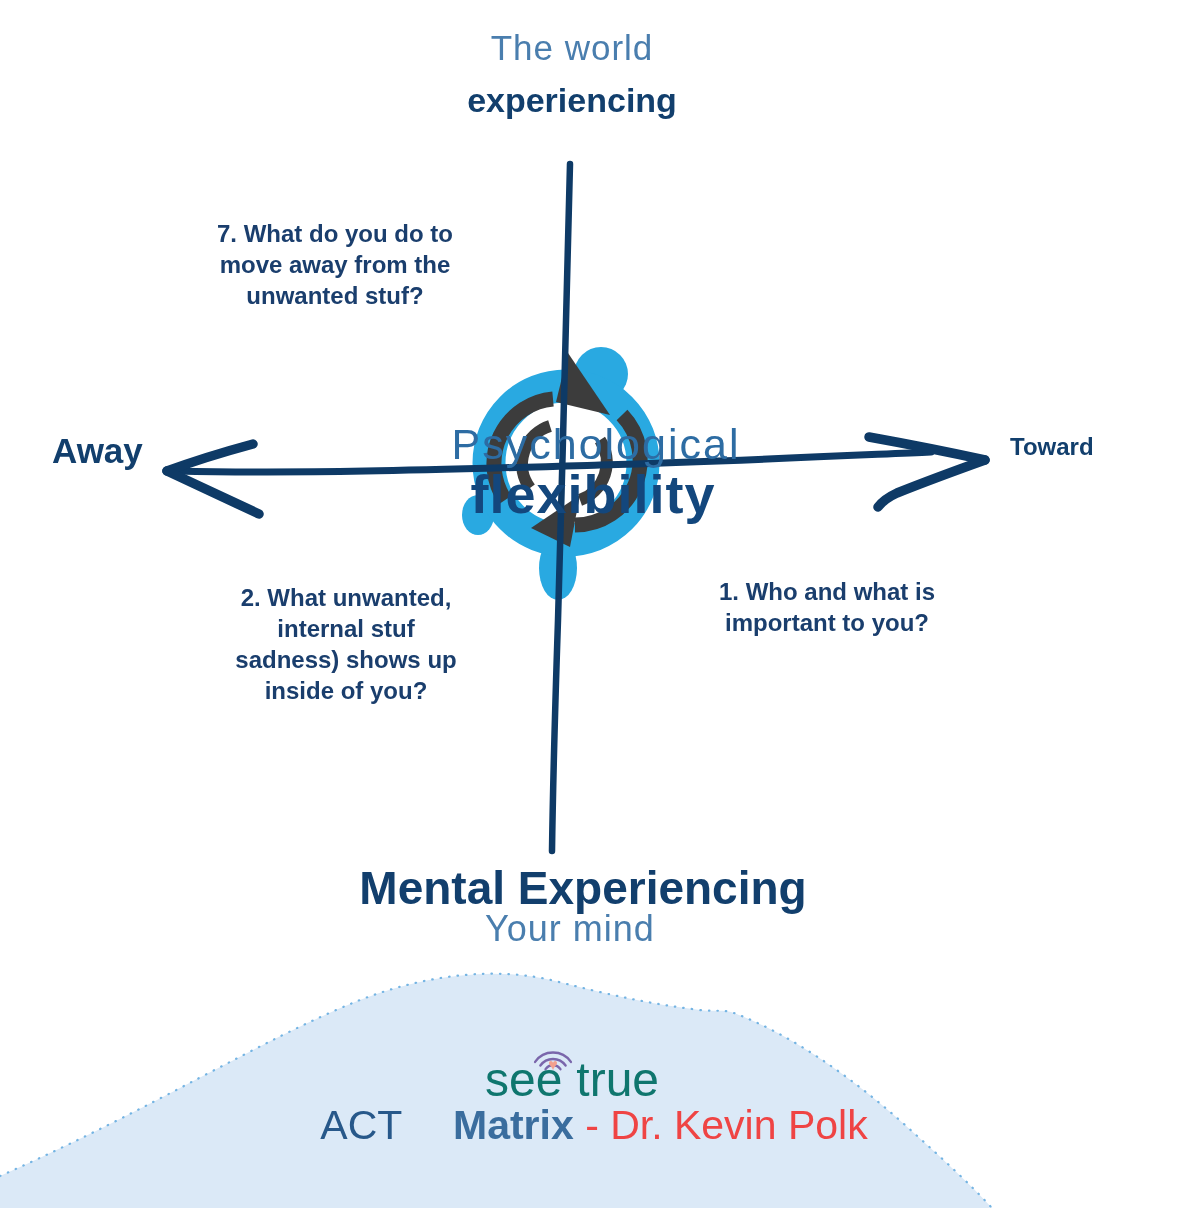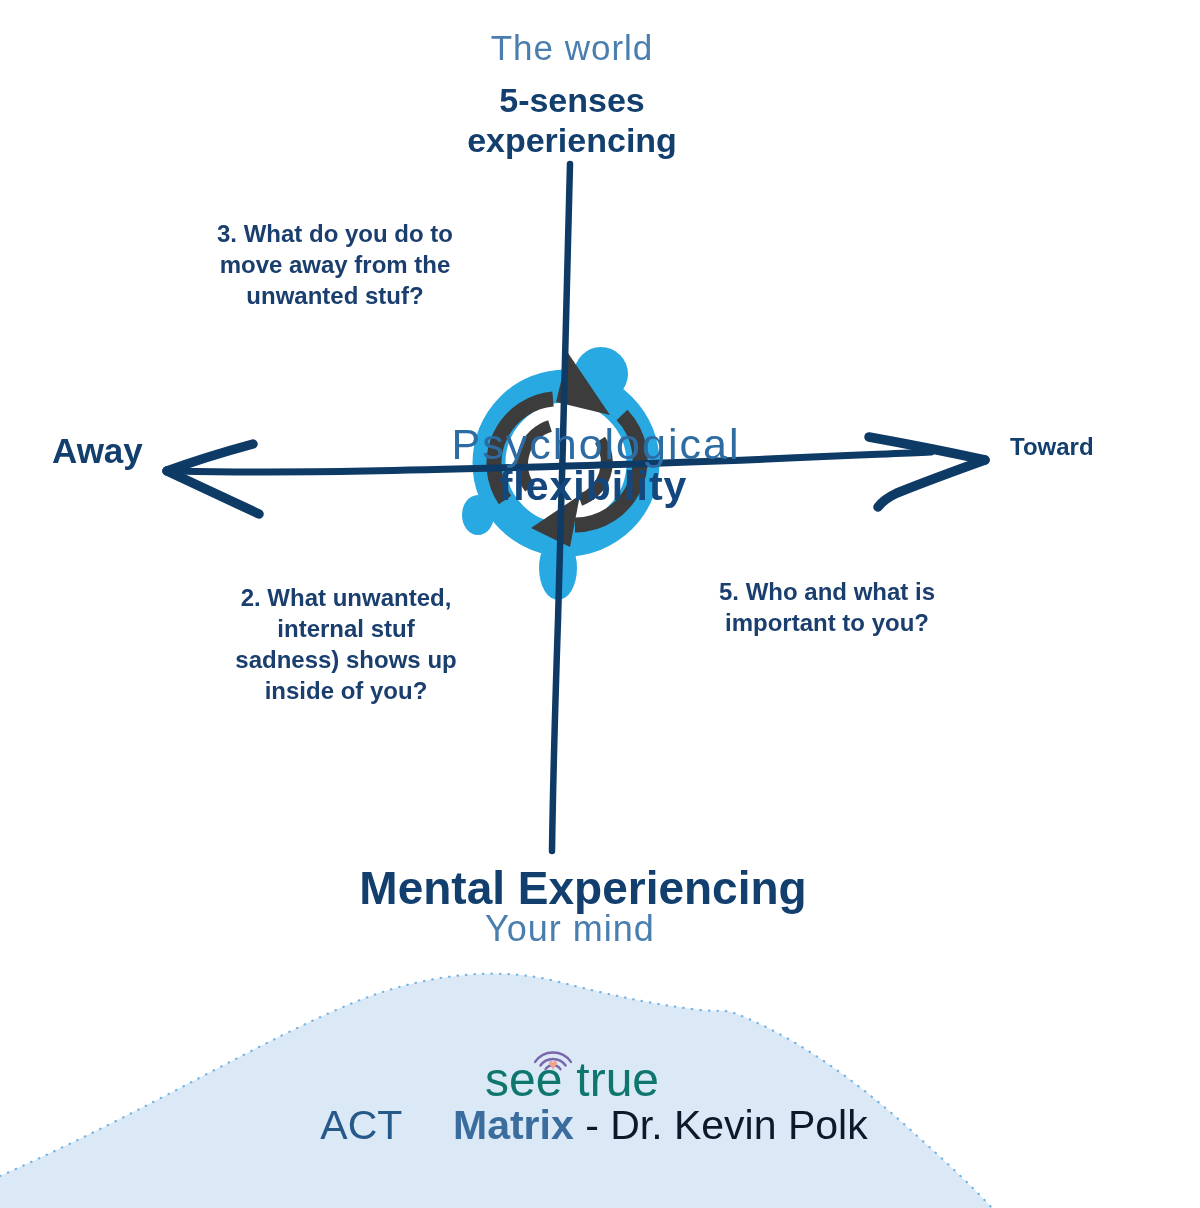--- a/index.html
+++ b/index.html
@@ -16,30 +16,30 @@
   .q .ln{display:block;}
   .top-light{font-size:35px;top:28px;left:572px;}
   .top-bold{font-size:34px;line-height:40px;top:80px;left:572px;}
   .q3{top:218px;left:335px;}
   .q4{top:218px;left:845px;}
   .q2{top:567px;left:346px;margin-top:15px;}
   .q1{top:576px;left:827px;}
   .away{font-size:35px;top:431px;left:52px;}
   .toward{font-size:24px;top:433px;left:1010px;}
   .center-light{font-size:43px;font-weight:300;color:#2d6ca3;top:420px;left:596px;letter-spacing:2px;}
-  .center-bold{font-size:41px;font-weight:700;color:#13477d;top:463px;left:593px;letter-spacing:1px;}
+  .center-bold{font-size:54px;font-weight:700;color:#13477d;top:463px;left:593px;letter-spacing:1px;}
   .mental{font-size:46px;top:861px;left:583px;}
   .mind{font-size:36px;top:908px;left:570px;}
   .seetrue{font-size:48px;color:#0f766e;top:1052px;left:572px;font-weight:400;}
   .seetrue .gap{display:inline-block;width:14px;}
   .heart{font-size:16px;color:#f2a08e;top:1056px;left:553px;transform:translateX(-50%);}
   .credit{font-size:41px;top:1102px;left:594px;}
   .credit .p1{color:#27588a;font-weight:400;}
   .credit .p2{color:#3a6d9e;font-weight:700;margin-left:40px;}
-  .credit .p3{color:#0f172a;font-weight:300;}
+  .credit .p3{color:#ef4444;font-weight:300;}
   .arcs{position:absolute;left:518px;top:1038px;}
 </style>
 </head>
 <body>
 
 <div class="canvas">
 
   <svg class="layer" viewBox="0 0 1200 1208">
 
     <g>
@@ -75,46 +75,45 @@
       </g>
       <g stroke-width="9.5">
         <path d="M869,437 Q930,448 985,460"></path>
         <path d="M985,460 Q932,479 897,493 Q884,499 878,507"></path>
       </g>
     </g>
   </svg>
 
   <div class="t cx top-light light-blue">The world</div>
   <div class="t cx top-bold navy-bold">
-    <span class="ln" style="display:block">5-senses</span>
     <span class="ln" style="display:block">experiencing</span>
   </div>
 
   <div class="t cx q q3">
-    <span class="ln">3. What do you do to</span>
+    <span class="ln">7. What do you do to</span>
     <span class="ln">move away from the</span>
     <span class="ln">unwanted stuf?</span>
   </div>
 
 
   <div class="t away navy-bold">Away</div>
   <div class="t toward navy-bold">Toward</div>
 
   <div class="t cx center-light">Psychological</div>
   <div class="t cx center-bold">flexibility</div>
 
   <div class="t cx q q2">
     <span class="ln">2. What unwanted,</span>
     <span class="ln">internal stuf</span>
     <span class="ln">sadness) shows up</span>
     <span class="ln">inside of you?</span>
   </div>
 
   <div class="t cx q q1">
-    <span class="ln">5. Who and what is</span>
+    <span class="ln">1. Who and what is</span>
     <span class="ln">important to you?</span>
   </div>
 
   <div class="t cx mental navy-bold">Mental Experiencing</div>
   <div class="t cx mind light-blue">Your mind</div>
 
   <svg class="arcs" width="70" height="40" viewBox="0 0 70 44">
     <g fill="none" stroke="#7a66ab" stroke-width="2.6" stroke-linecap="round">
       <path d="M 26.8 34.3 A 10 10 0 0 1 43.2 34.3"></path>
       <path d="M 21.1 30.3 A 17 17 0 0 1 48.9 30.3"></path>

